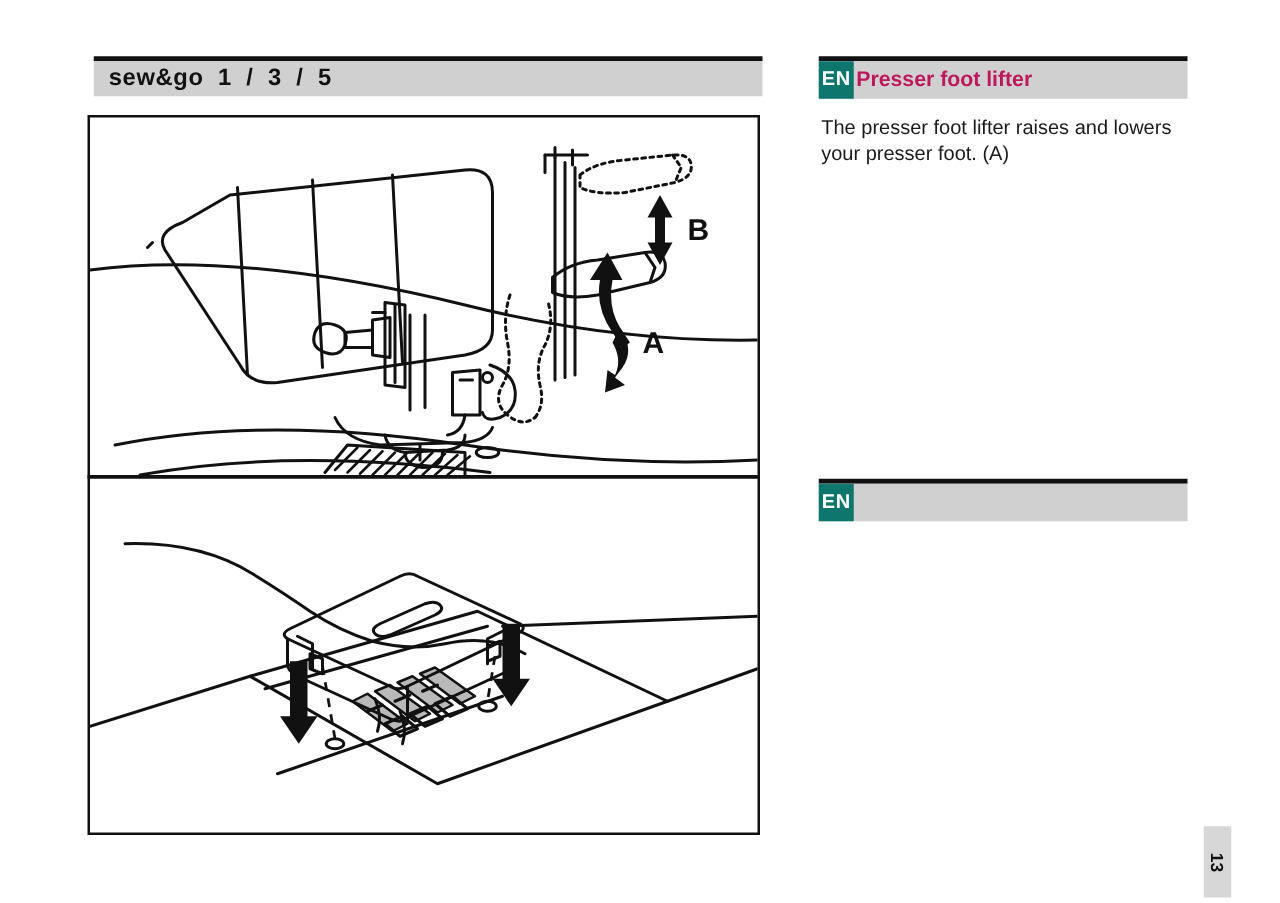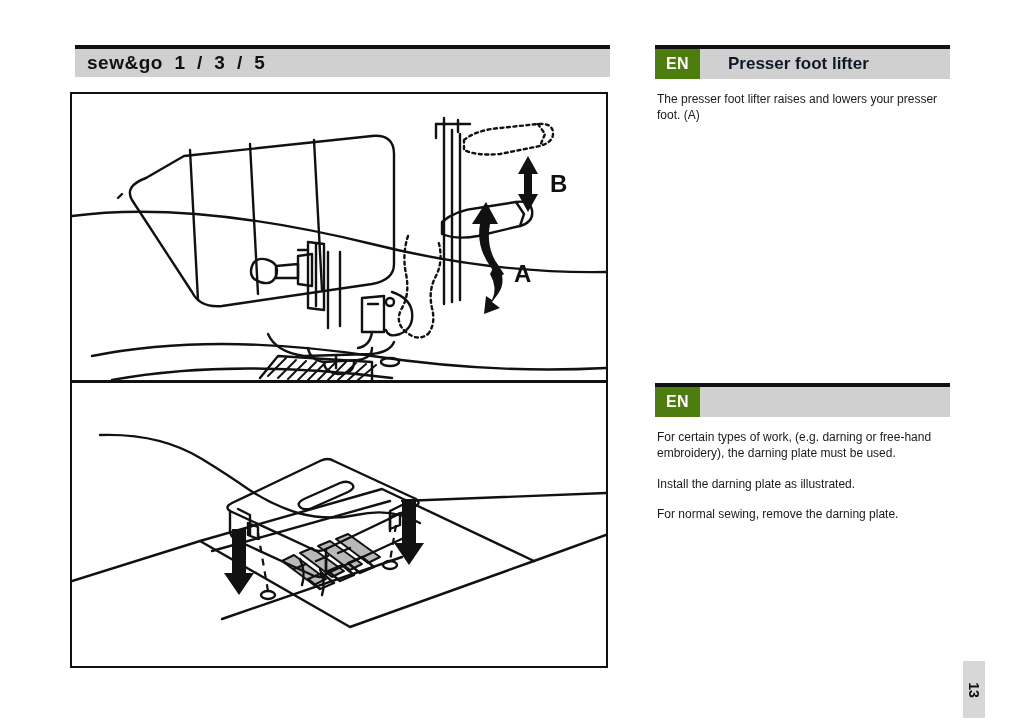--- a/index.html
+++ b/index.html
@@ -94,44 +94,44 @@
   .sec-head {
     position: absolute;
     left: 655px;
     width: 295px;
     height: 30px;
     background: #d0d0d0;
     display: flex;
     align-items: stretch;
   }
   .en-badge {
-    width: 45px;
-    background: #4d7c0f;
+    width: 28px;
+    background: #0f766e;
     color: #ffffff;
     font-size: 16px;
     font-weight: bold;
     display: flex;
     align-items: center;
     justify-content: center;
     letter-spacing: 0.5px;
   }
   .sec-title {
     flex: 1;
     display: flex;
     align-items: center;
-    padding-left: 28px;
+    padding-left: 2px;
     font-size: 17px;
     font-weight: bold;
-    color: #0f172a;
+    color: #be185d;
   }
   .sec-body {
     position: absolute;
     left: 657px;
     width: 296px;
-    font-size: 12px;
+    font-size: 16px;
     line-height: 1.32;
     color: #1a1a1a;
   }
   .sec-body p {
     margin: 0 0 15px 0;
   }
   .sec-body p:last-child { margin-bottom: 0; }
 
   
   .page-tab {
@@ -316,23 +316,18 @@
     <div class="sec-title">Presser foot lifter</div>
   </div>
   <div class="sec-body" style="top:92px;">
     <p>The presser foot lifter raises and lowers your presser foot. (A)</p>
   </div>
 
   <div class="sec-rule" style="top:383px;"></div>
   <div class="sec-head" style="top:387px;">
     <div class="en-badge">EN</div>
   </div>
-  <div class="sec-body" style="top:430px;">
-    <p>For certain types of work, (e.g. darning or free-hand embroidery), the darning plate must be used.</p>
-    <p>Install the darning plate as illustrated.</p>
-    <p>For normal sewing, remove the darning plate.</p>
-  </div>
 
   <div class="page-tab">
     <span>13</span>
   </div>
 
 </div>
 
 </body></html>

